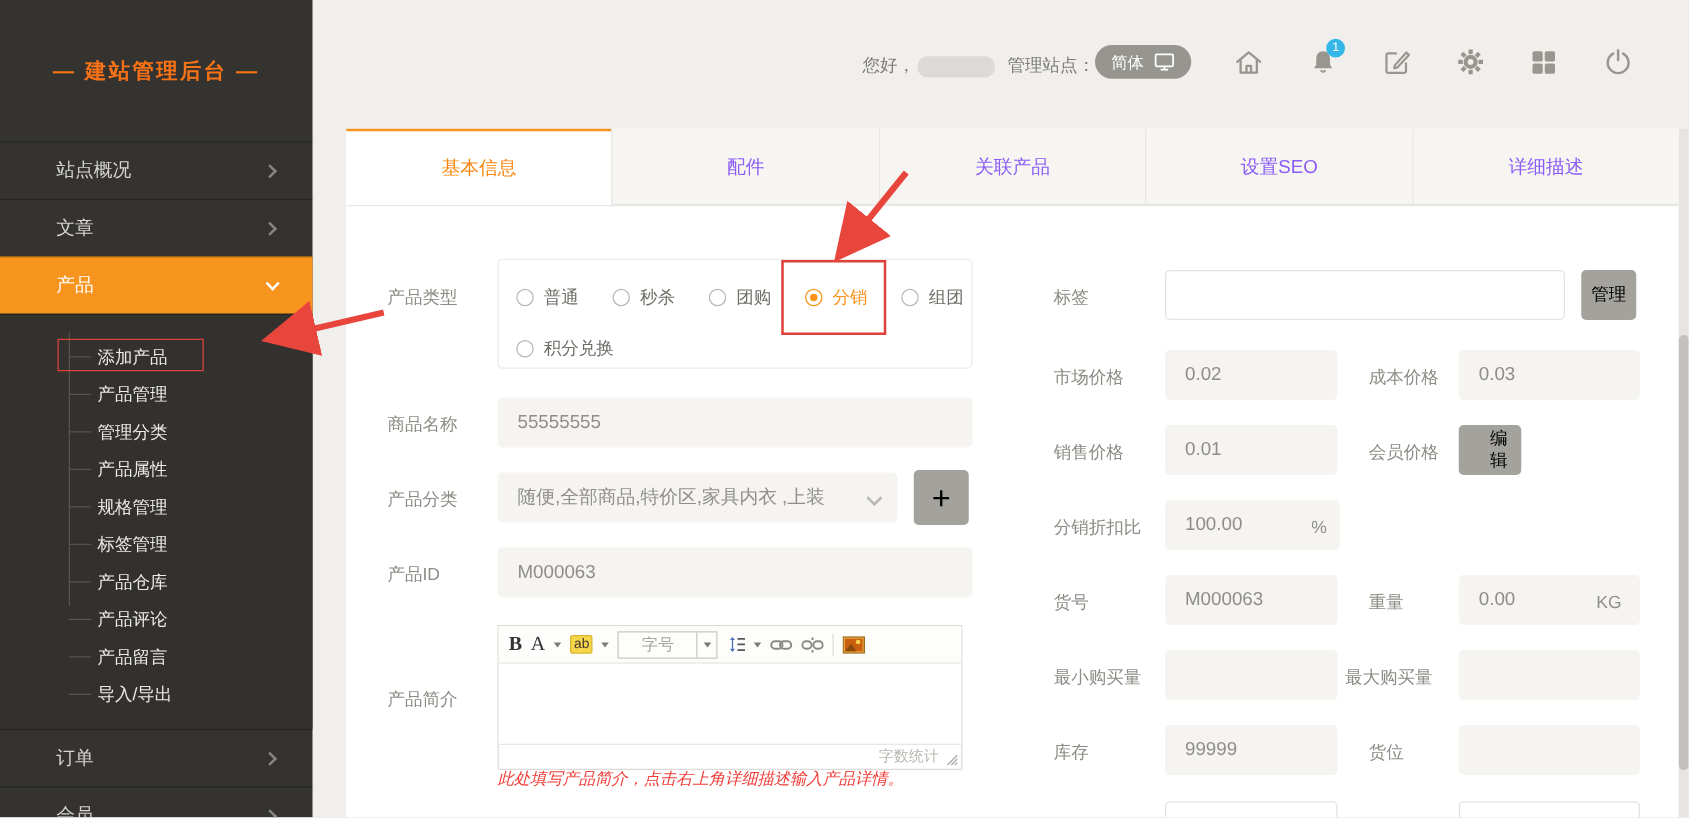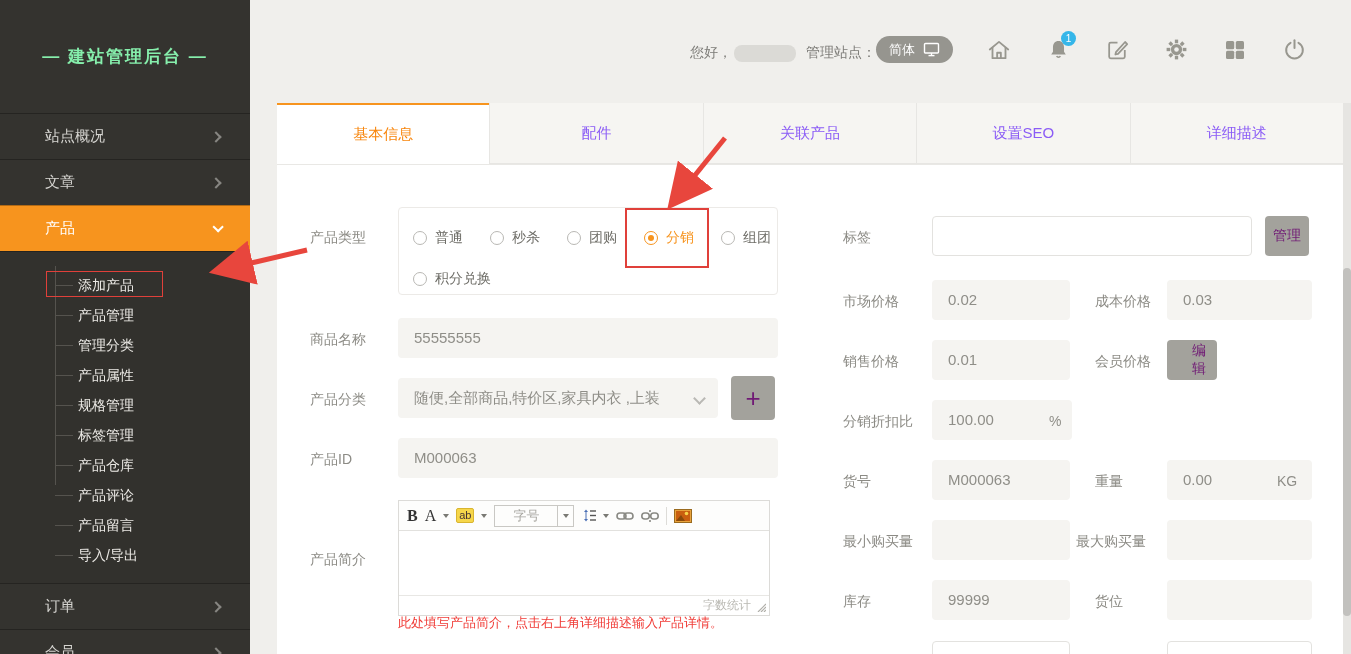--- a/index.html
+++ b/index.html
@@ -1,21 +1,21 @@
 <!DOCTYPE html>
 <html><head>
 <meta charset="utf-8">
 <style>
   html,body{margin:0;padding:0;background:#e8e7e4;}
   *{box-sizing:border-box;font-family:"Liberation Sans","DejaVu Sans",sans-serif;}
   .stage{position:relative;width:1351px;height:654px;background:#f0efec;overflow:hidden;}
 
   
   .sidebar{position:absolute;left:0;top:0;width:250px;height:654px;background:#34332f;z-index:2;}
-  .logo{height:113px;display:flex;align-items:center;justify-content:center;color:#86efac;font-size:17px;letter-spacing:2px;font-weight:bold;}
+  .logo{height:113px;display:flex;align-items:center;justify-content:center;color:#f97316;font-size:17px;letter-spacing:2px;font-weight:bold;}
   .mitem{position:relative;height:46px;display:flex;align-items:center;padding:0 28px 0 45px;color:#d6d5d1;font-size:15px;border-top:1px solid rgba(0,0,0,.28);cursor:pointer;}
   .mitem .chev{position:absolute;right:30px;width:8px;height:8px;border-right:2px solid #878682;border-bottom:2px solid #878682;transform:rotate(-45deg);}
   .mitem.active{background:#f7941e;color:#fff;}
   .mitem.active .chev{border-color:#fff;transform:rotate(45deg) translateY(-3px);}
   .submenu{position:relative;background:#32312d;padding:18px 0 13px 0;border-top:1px solid rgba(0,0,0,.28);}
   .tree-v{position:absolute;left:55px;top:14px;bottom:98px;width:1px;background:#55534e;}
   .sitem{position:relative;height:30px;line-height:30px;padding-left:78px;color:#eceae6;font-size:14px;cursor:pointer;}
   .sitem::before{content:"";position:absolute;left:55px;top:15px;width:18px;height:1px;background:#55534e;}
 
   
@@ -30,21 +30,21 @@
   .card{position:absolute;left:277px;top:103px;width:1066px;height:551px;background:#fff;z-index:1;}
   .tabs{display:flex;height:62px;border-bottom:1px solid #e9e8e5;}
   .tab{flex:1;display:flex;align-items:center;justify-content:center;background:#f6f5f2;color:#8b5cf6;font-size:15px;border-left:1px solid #e7e6e3;border-bottom:1px solid #e7e6e3;cursor:pointer;}
   .tab:first-child{border-left:none;}
   .tab.active{background:#fff;color:#f8860d;border-bottom:1px solid #fff;border-top:2px solid #f7941e;}
 
   
   .flabel{position:absolute;color:#8c8b85;font-size:14px;white-space:nowrap;}
   .finput{position:absolute;background:#f5f4f1;border-radius:4px;height:40px;line-height:40px;padding:0 16px;font-size:15px;color:#8f8e88;white-space:nowrap;overflow:hidden;border:none;}
   .binput{position:absolute;background:#fff;border:1px solid #e3e2df;border-radius:4px;height:40px;padding:0 14px;font-size:15px;color:#6e6d67;}
-  .gbtn{position:absolute;background:#a3a29c;color:#701a75;border:none;border-radius:4px;font-size:14px;cursor:pointer;display:flex;align-items:center;justify-content:center;}
+  .gbtn{position:absolute;background:#a3a29c;color:#000000;border:none;border-radius:4px;font-size:14px;cursor:pointer;display:flex;align-items:center;justify-content:center;}
   .unit{position:absolute;color:#8f8e88;font-size:14px;}
 
   
   .tgroup{position:absolute;left:121px;top:104px;width:380px;height:88px;border:1px solid #eceae7;border-radius:4px;}
   .trow{position:absolute;left:14px;display:flex;gap:27px;align-items:flex-end;}
   .radio{display:inline-flex;align-items:center;gap:8px;font-size:14px;color:#6e6d67;cursor:pointer;}
   .rdot{width:14px;height:14px;border:1px solid #b9b8b4;border-radius:50%;background:#fff;position:relative;flex:none;}
   .radio.sel{color:#f7941e;}
   .radio.sel .rdot{border-color:#f7941e;}
   .radio.sel .rdot::after{content:"";position:absolute;inset:3px;background:#f7941e;border-radius:50%;}
@@ -57,21 +57,21 @@
   .ed-b{font-family:"Liberation Serif","DejaVu Serif",serif;font-weight:bold;font-size:16px;color:#333;cursor:pointer;}
   .ed-a{font-family:"Liberation Serif","DejaVu Serif",serif;font-size:16px;color:#333;cursor:pointer;}
   .ed-ab{background:#f6d64a;border:1px solid #d9b52f;border-radius:2px;font-size:11px;color:#433;padding:0 2px;line-height:13px;cursor:pointer;}
   .caret{width:0;height:0;border-left:3.5px solid transparent;border-right:3.5px solid transparent;border-top:4px solid #7a7974;display:inline-block;cursor:pointer;}
   .ed-size{display:flex;align-items:center;border:1px solid #c9c8c4;height:22px;cursor:pointer;}
   .ed-size-txt{width:62px;padding-left:18px;font-size:13px;color:#a7a6a0;}
   .ed-size-btn{width:16px;height:100%;border-left:1px solid #c9c8c4;display:flex;align-items:center;justify-content:center;}
   .ed-sep{width:1px;height:18px;background:#dddcd8;}
   .ed-body{height:64px;background:#fff;}
   .ed-foot{position:relative;height:20px;border-top:1px solid #e8e7e4;display:flex;align-items:center;justify-content:flex-end;padding-right:18px;color:#b9b8b2;font-size:12px;}
-  .hint{position:absolute;left:121px;top:511px;color:#f03b36;font-size:13px;white-space:nowrap;}
+  .hint{position:absolute;left:121px;top:511px;color:#f03b36;font-size:13px;white-space:nowrap;font-style:italic;}
 
   
   .sb-track{position:absolute;right:0;top:103px;width:8px;height:551px;background:#e6e5e2;z-index:3;}
   .sb-thumb{position:absolute;right:0;top:165px;width:8px;height:348px;background:#c2c1be;border-radius:4px;}
 
   
   .ann{position:absolute;z-index:6;}
   .annbox1{left:46px;top:271px;width:117px;height:26px;border:1px solid #e0403a;}
   .annbox2{left:625px;top:208px;width:84px;height:60px;border:2px solid #e0403a;}
   svg.arrow{position:absolute;z-index:6;overflow:visible;}

